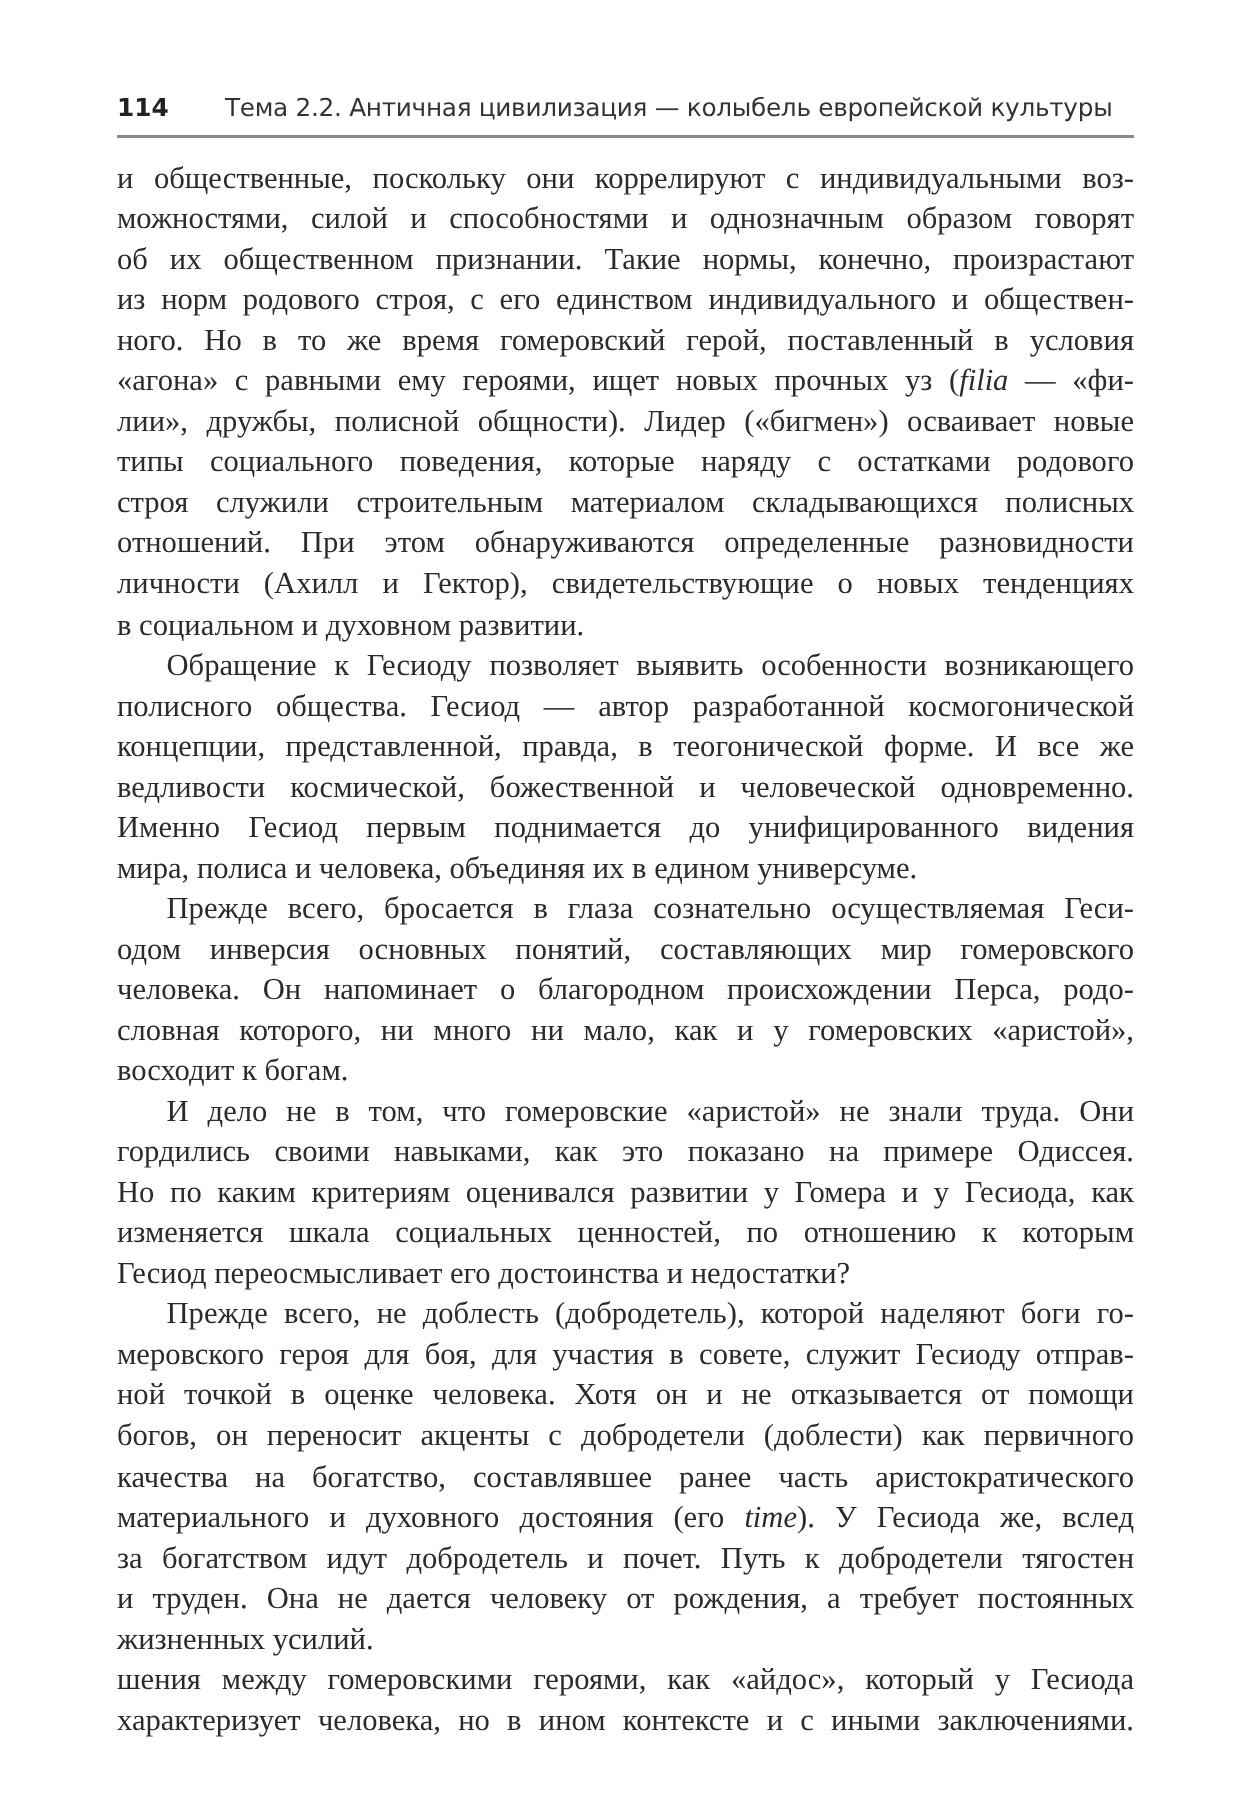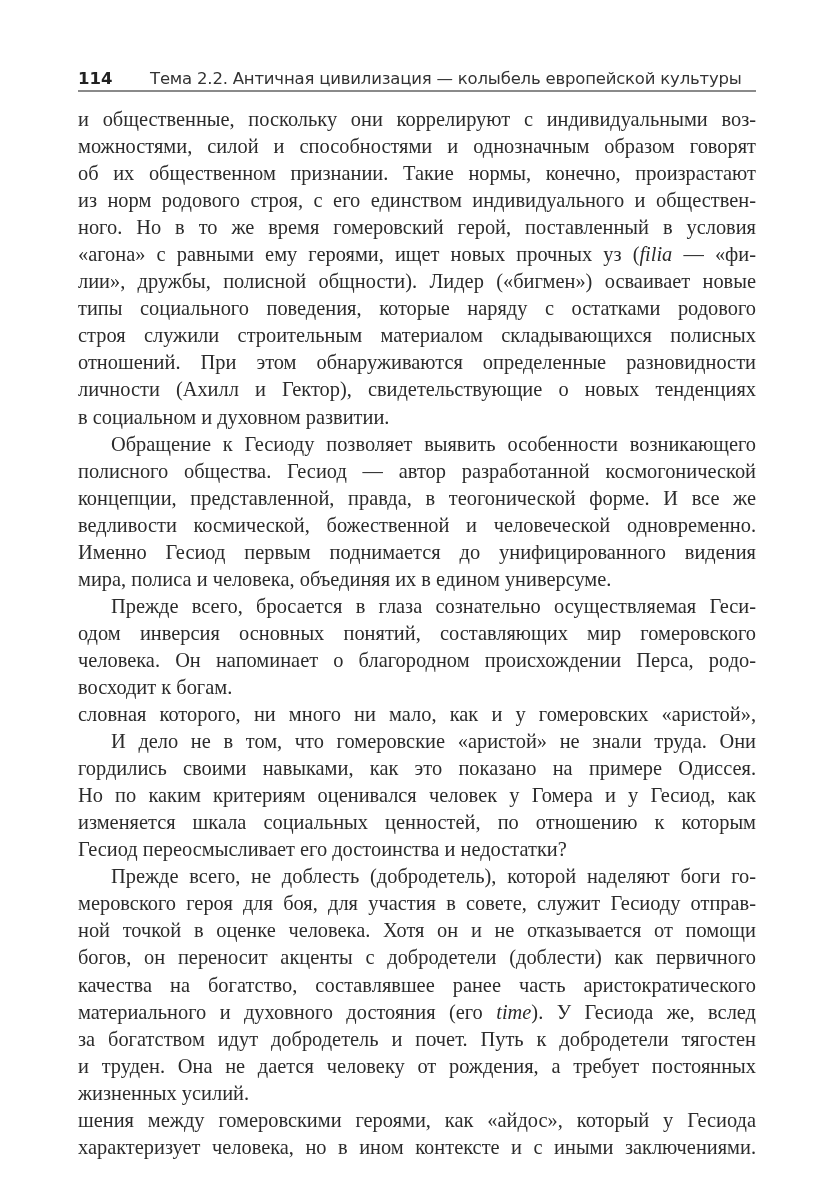--- a/index.html
+++ b/index.html
@@ -1,18 +1,18 @@
 <!DOCTYPE html>
 <html><head>
 <meta charset="utf-8">
 <style>
   html, body { margin: 0; padding: 0; background: #ffffff; }
   body { width: 834px; height: 1200px; position: relative; overflow: hidden; }
   .page { position: absolute; left: 78px; top: 62px; width: 678px; color: #2a2a2a; }
-  .header { display: flex; align-items: flex-end; height: 26px; border-bottom: 2px solid #8a8a8a; padding-bottom: 2px;
+  .header { display: flex; align-items: flex-start; height: 26px; border-bottom: 2px solid #8a8a8a; padding-bottom: 2px;
     font-family: "DejaVu Sans", sans-serif; font-size: 16.5px; color: #333; }
   .page-num { font-weight: bold; width: 72px; color: #222; }
   .running-title { letter-spacing: -0.2px; white-space: nowrap; }
   .body { margin-top: 14px; font-family: "Liberation Serif", serif; font-size: 20.4px; line-height: 27.05px; color: #2b2b2b; }
   .line { display: block; white-space: nowrap; text-align: justify; text-align-last: justify; height: 27.05px; }
   .line.last { text-align-last: left; font-family: Liberation Serif, serif; }
   .line.indent { padding-left: 33px; }
   em { font-style: italic; font-family: Liberation Serif, serif; }
 </style>
 </head>
@@ -43,27 +43,27 @@
         <span class="line">полисного общества. Гесиод — автор разработанной космогонической</span>
         <span class="line">концепции, представленной, правда, в теогонической форме. И все же</span>
         <span class="line">ведливости космической, божественной и человеческой одновременно.</span>
         <span class="line">Именно Гесиод первым поднимается до унифицированного видения</span>
         <span class="line last">мира, полиса и человека, объединяя их в едином универсуме.</span>
       </div>
       <div>
         <span class="line indent">Прежде всего, бросается в глаза сознательно осуществляемая Геси-</span>
         <span class="line">одом инверсия основных понятий, составляющих мир гомеровского</span>
         <span class="line">человека. Он напоминает о благородном происхождении Перса, родо-</span>
+        <span class="line">словная которого, ни много ни мало, как и у гомеровских «аристой»,</span>
         <span class="line last">восходит к богам.</span>
-        <span class="line">словная которого, ни много ни мало, как и у гомеровских «аристой»,</span>
       </div>
       <div>
         <span class="line indent">И дело не в том, что гомеровские «аристой» не знали труда. Они</span>
         <span class="line">гордились своими навыками, как это показано на примере Одиссея.</span>
-        <span class="line">Но по каким критериям оценивался человек у Гомера и у Гесиод, как</span>
+        <span class="line">Но по каким критериям оценивался развитии у Гомера и у Гесиода, как</span>
         <span class="line">изменяется шкала социальных ценностей, по отношению к которым</span>
         <span class="line last">Гесиод переосмысливает его достоинства и недостатки?</span>
       </div>
       <div>
         <span class="line indent">Прежде всего, не доблесть (добродетель), которой наделяют боги го-</span>
         <span class="line">меровского героя для боя, для участия в совете, служит Гесиоду отправ-</span>
         <span class="line">ной точкой в оценке человека. Хотя он и не отказывается от помощи</span>
         <span class="line">богов, он переносит акценты с добродетели (доблести) как первичного</span>
         <span class="line">качества на богатство, составлявшее ранее часть аристократического</span>
         <span class="line">материального и духовного достояния (его <em>time</em>). У Гесиода же, вслед</span>

